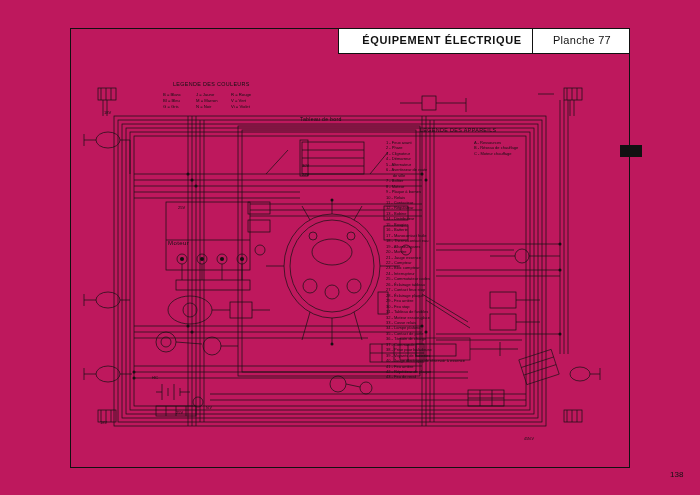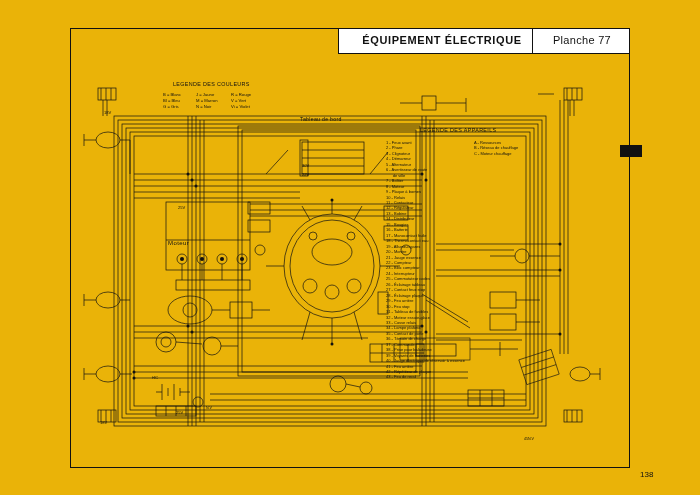--- a/index.html
+++ b/index.html
@@ -1,28 +1,28 @@
 <!DOCTYPE html>
 <html><head>
 <meta charset="utf-8">
 <style>
   html,body{margin:0;padding:0;background:#fff;}
   body{width:700px;height:495px;overflow:hidden;font-family:"Liberation Sans",sans-serif;color:#111;}
-  #page{position:relative;width:700px;height:495px;background:#eab308;}
+  #page{position:relative;width:700px;height:495px;background:#be185d;}
 
   
   .page-frame{position:absolute;left:70px;top:28px;width:560px;height:440px;border:1.2px solid #111;box-sizing:border-box;}
 
   
   .header-box{position:absolute;left:338px;top:28px;width:292px;height:26px;border:1.2px solid #111;box-sizing:border-box;background:#fff;}
   .header-title{position:absolute;left:352px;top:34px;width:180px;text-align:center;font-size:11px;font-weight:bold;letter-spacing:.6px;}
   .header-plate{position:absolute;left:540px;top:34px;width:84px;text-align:center;font-size:11px;font-weight:normal;letter-spacing:.3px;}
   .header-div{position:absolute;left:532px;top:29px;width:1.2px;height:24px;background:#111;}
 
-  .page-number{position:absolute;left:640px;top:470px;font-size:8px;color:#111;}
+  .page-number{position:absolute;left:670px;top:470px;font-size:8px;color:#111;}
 
   
   svg.sch{position:absolute;left:70px;top:54px;}
 
   
   .lbl{position:absolute;font-family:"Liberation Sans",sans-serif;color:#111;white-space:pre;}
   .leg-title{font-size:5.4px;letter-spacing:.35px;}
   .leg-sm{font-size:4.2px;line-height:6.2px;}
   .leg-ap{font-size:4.0px;line-height:5.45px;}
   .tb-title{font-size:5.2px;letter-spacing:.3px;}

